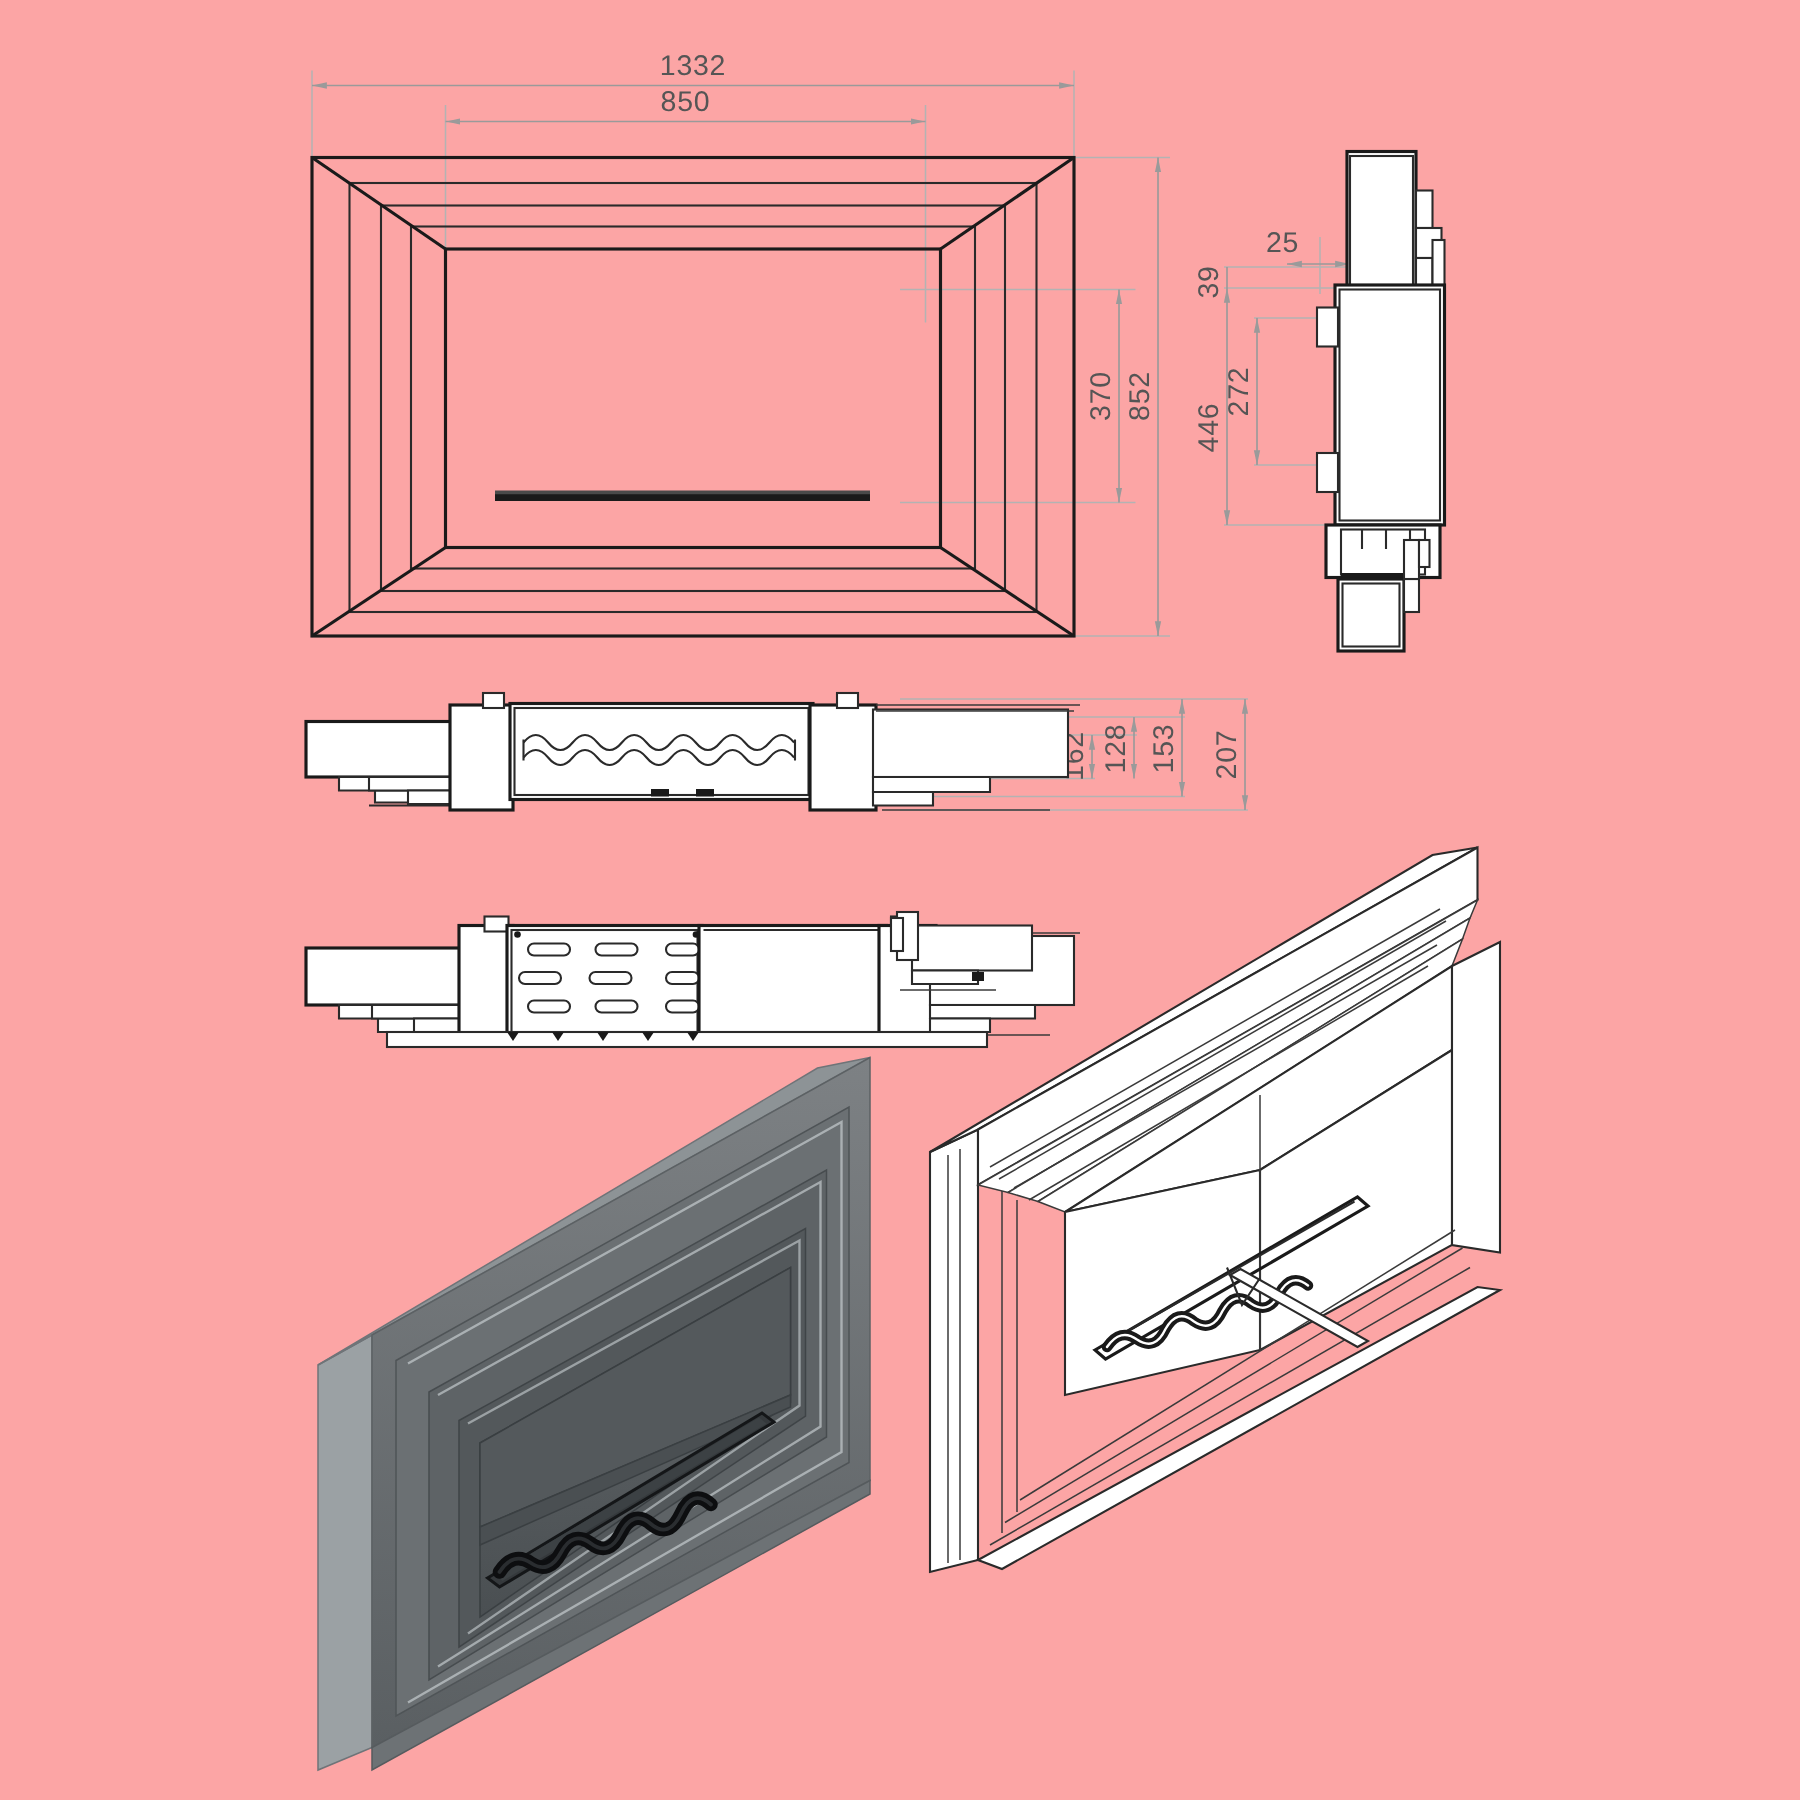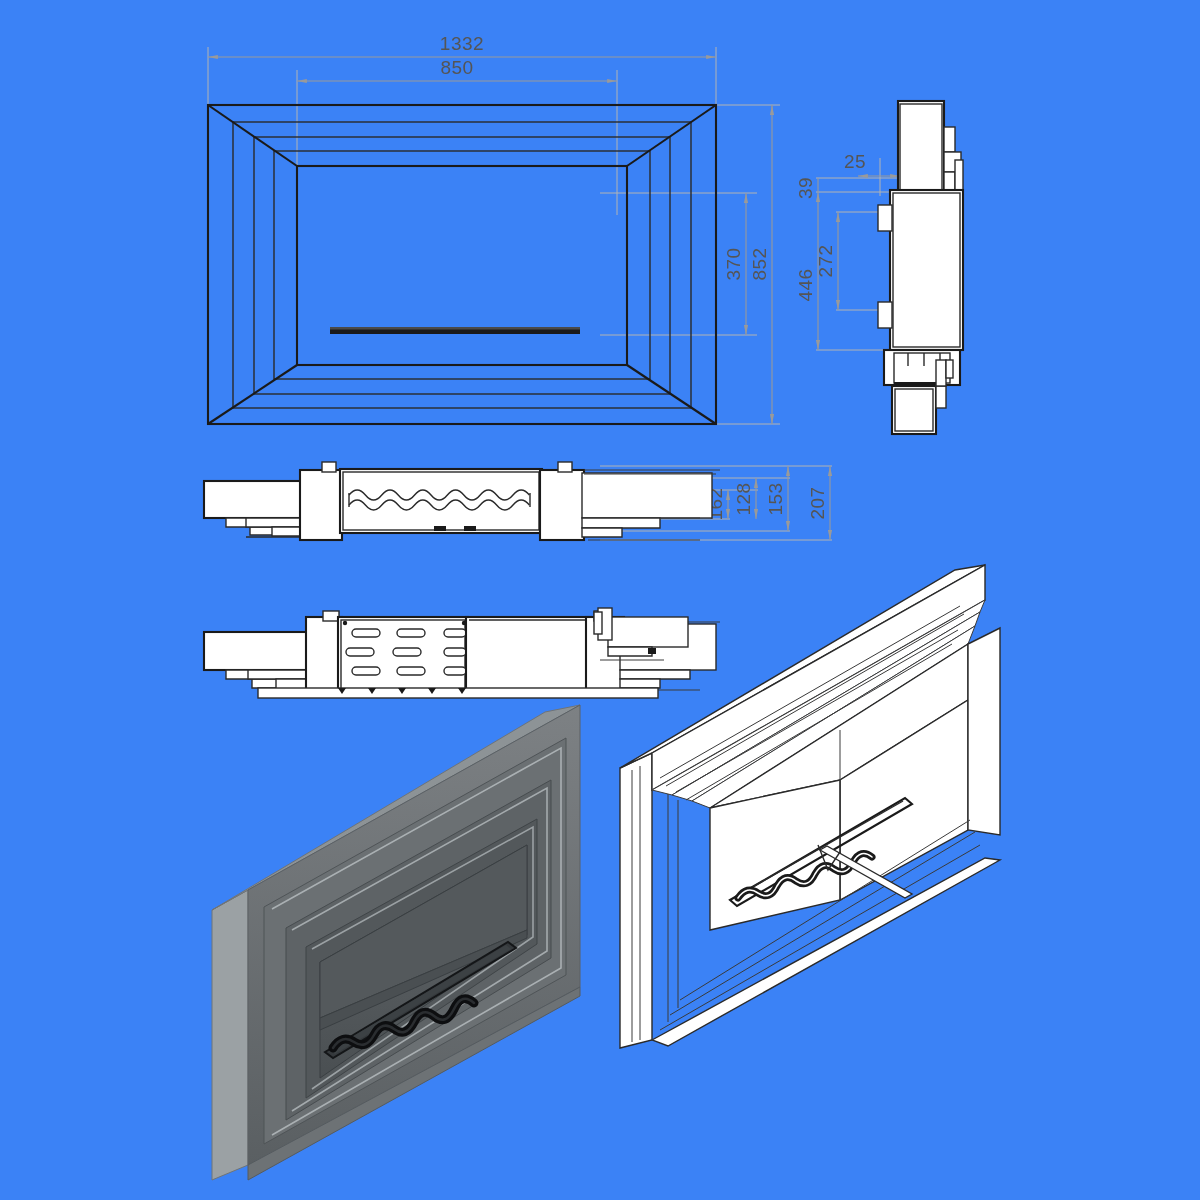--- a/index.html
+++ b/index.html
@@ -13,21 +13,21 @@
     height: 1200px;
     position: relative;
     overflow: hidden;
     font-family: "Liberation Sans", sans-serif;
   }
   #sheet {
     position: absolute;
     left: 0; top: 0;
     width: 1200px;
     height: 1200px;
-    background: #3b82f6;
+    background: #fca5a5;
   }
   svg.drawing {
     position: absolute;
     left: 0; top: 0;
     width: 1200px;
     height: 1200px;
     display: block;
   }
   .dimtext {
     font-family: "Liberation Sans", sans-serif;

